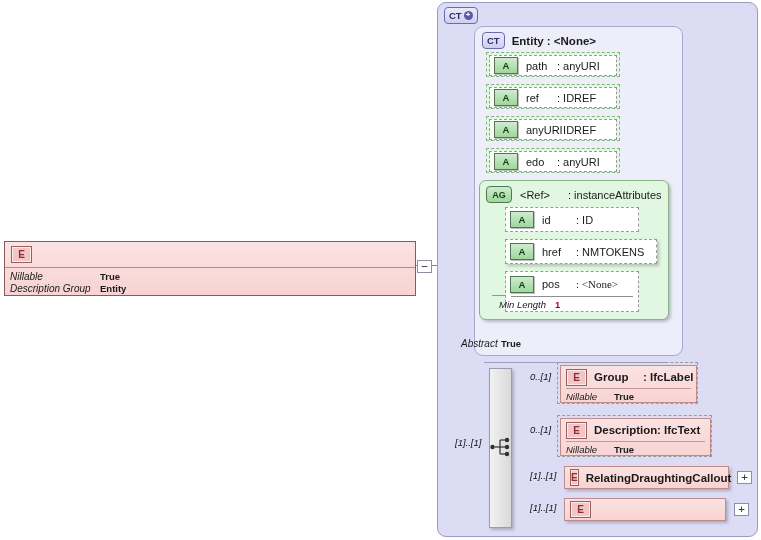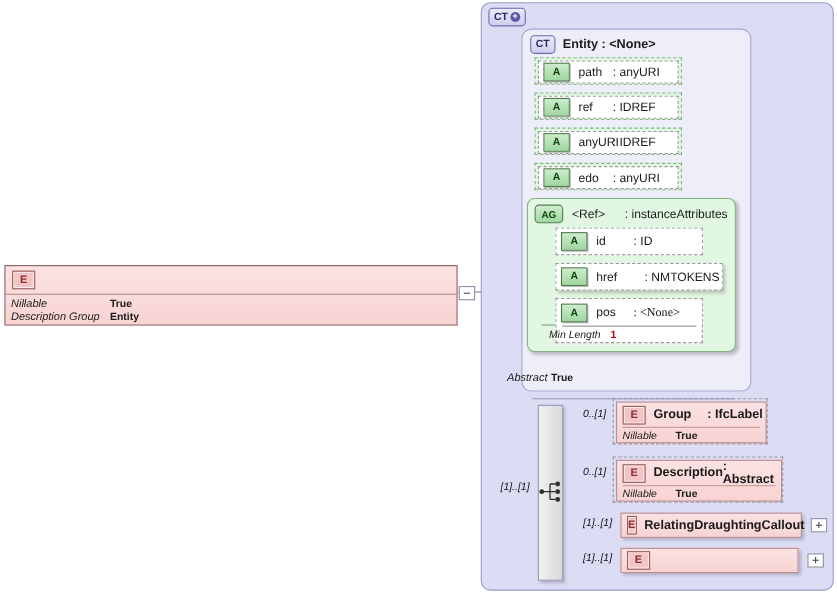--- a/index.html
+++ b/index.html
@@ -239,21 +239,21 @@
       <span class="badge-a">A</span>
       <span class="nm">id</span>
       <span class="ty" style="left:70px;">: ID</span>
     </div>
   </div>
 
   <div class="abs shadow" style="left:505px;top:239px;width:152px;height:25px;border:1px dashed #9a9a9a;background:#ffffff;">
     <div class="attr" style="height:100%;border:none;">
       <span class="badge-a">A</span>
       <span class="nm">href</span>
-      <span class="ty" style="left:80px;">: NMTOKENS</span>
+      <span class="ty" style="left:70px;">: NMTOKENS</span>
     </div>
   </div>
 
   <div class="abs" style="left:505px;top:271px;width:134px;height:41px;border:1px dashed #9a9a9a;background:#ffffff;">
     <div class="attr" style="height:24px;border:none;">
       <span class="badge-a">A</span>
       <span class="nm">pos</span>
       <span class="ty" style="left:70px;font-family:Liberation Serif, serif;">: &lt;None&gt;</span>
     </div>
     <div style="border-top:1px solid #8f8f8f;margin:0 5px;"></div>
@@ -292,21 +292,21 @@
       </div>
     </div>
   </div>
 
   <div class="card" style="left:530px;top:424px;">0..[1]</div>
   <div class="abs dashwrap" style="left:557px;top:415px;width:155px;height:42px;">
     <div class="elem" style="width:100%;height:100%;position:relative;">
       <div class="hdr">
         <span class="badge-e">E</span>
         <span class="nm">Description</span>
-        <span class="ty" style="left:96px;">: Abstract</span>
+        <span class="ty" style="left:96px;">: IfcText</span>
       </div>
       <div class="sep"></div>
       <div class="prop">
         <span class="k">Nillable</span>
         <span class="v">True</span>
       </div>
     </div>
   </div>
 
   <div class="card" style="left:530px;top:470px;">[1]..[1]</div>

